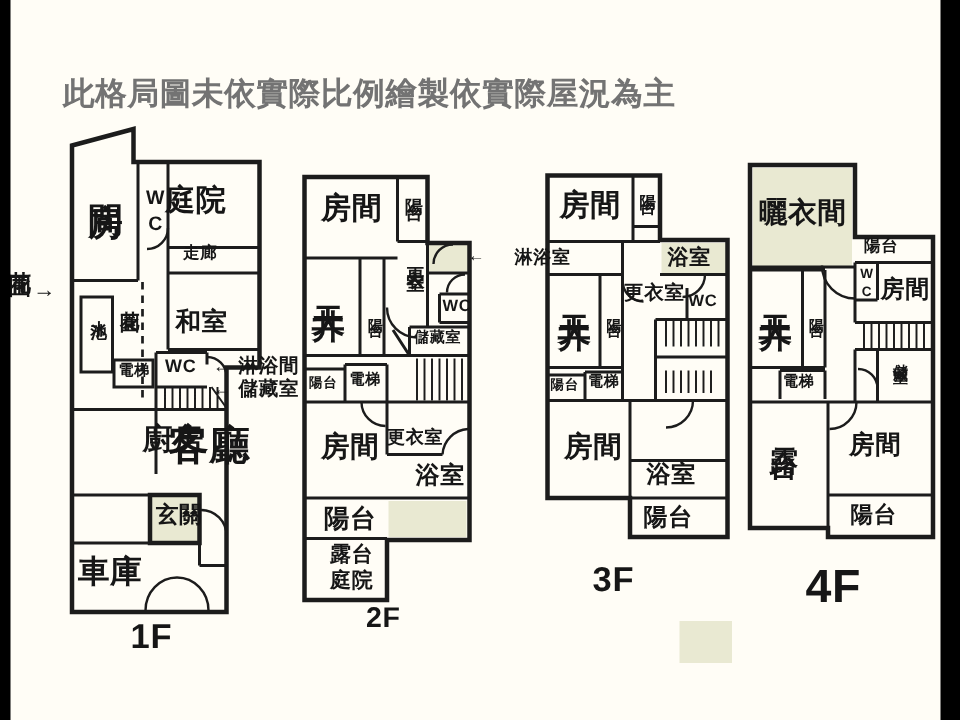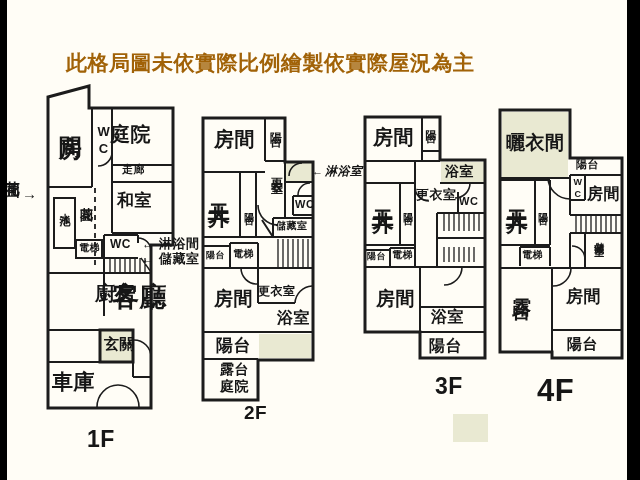--- a/index.html
+++ b/index.html
@@ -3,21 +3,21 @@
 <meta charset="utf-8">
 <style>
   html,body{margin:0;padding:0;}
   .canvas{position:relative;width:640px;height:480px;background:#fffdf6;overflow:hidden;
           font-family:"Liberation Sans","DejaVu Sans",sans-serif;}
   .bar{position:absolute;top:0;height:480px;background:#000;}
   .bar-l{left:0;width:7px;}
   .bar-r{left:627px;width:13px;}
   .lbl{position:absolute;color:#161616;font-weight:700;line-height:1.08;letter-spacing:0.5px;white-space:pre;}
   .v{writing-mode:vertical-rl;text-orientation:upright;letter-spacing:2px;}
-  .title{letter-spacing:0.5px;color:#a16207;margin-left:24px;}
+  .title{letter-spacing:0.5px;color:#737373;}
   svg{position:absolute;left:0;top:0;}
   .ow{fill:none;stroke:#1c1c1c;stroke-width:3;stroke-linejoin:miter;}
   .iw{fill:none;stroke:#1c1c1c;stroke-width:2;}
   .dr{fill:none;stroke:#1c1c1c;stroke-width:1.6;}
   .st{fill:none;stroke:#1c1c1c;stroke-width:1.3;}
   .dash{fill:none;stroke:#1c1c1c;stroke-width:1.8;stroke-dasharray:5 4;}
   .swatch{position:absolute;left:453px;top:414px;width:35px;height:28px;background:#e9e9d2;}
 </style>
 </head>
 <body>
@@ -64,28 +64,28 @@
   </svg>
 
   <div class="lbl title" style="left:42px;top:52px;font-size:21px;">此格局圖未依實際比例繪製依實際屋況為主</div>
 
   <div class="lbl v" style="left:58px;top:116px;font-size:23px;">房間</div>
   <div class="lbl v" style="left:96px;top:124px;font-size:13px;">WC</div>
   <div class="lbl" style="left:110px;top:124px;font-size:20px;">庭院</div>
   <div class="lbl" style="left:122px;top:164px;font-size:11px;">走廊</div>
   <div class="lbl v" style="left:58px;top:204px;font-size:11px;">水池</div>
   <div class="lbl v" style="left:79px;top:197px;font-size:13px;">花園</div>
-  <div class="lbl" style="left:117px;top:192px;font-size:17px;">和室</div>
+  <div class="lbl" style="left:117px;top:206px;font-size:17px;">和室</div>
   <div class="lbl" style="left:110px;top:238px;font-size:12px;">WC</div>
   <div class="lbl" style="left:79px;top:243px;font-size:10px;">電梯</div>
   <div class="lbl" style="left:54px;top:283px;font-size:20px;margin-left:41px;">廚房</div>
   <div class="lbl" style="left:112px;top:283px;font-size:27px;">客廳</div>
   <div class="lbl" style="left:104px;top:336px;font-size:15px;">玄關</div>
   <div class="lbl" style="left:52px;top:371px;font-size:21px;">車庫</div>
-  <div class="lbl" style="left:87px;top:412px;font-size:23px;margin-top:15px;">1F</div>
+  <div class="lbl" style="left:87px;top:412px;font-size:23px;">1F</div>
   <div class="lbl v" style="left:4px;top:169px;font-size:15px;">花圃</div>
   <div class="lbl" style="left:22px;top:186px;font-size:15px;">→</div>
   <div class="lbl" style="left:142px;top:238px;font-size:12px;">←</div>
   <div class="lbl" style="left:159px;top:237px;font-size:13px;">淋浴間</div>
   <div class="lbl" style="left:142px;top:253px;font-size:12px;">←</div>
   <div class="lbl" style="left:159px;top:252px;font-size:13px;">儲藏室</div>
 
   <div class="lbl" style="left:214px;top:129px;font-size:20px;">房間</div>
   <div class="lbl v" style="left:269px;top:123px;font-size:12px;">陽台</div>
   <div class="lbl v" style="left:270px;top:168px;font-size:12px;">更衣室</div>
@@ -96,35 +96,35 @@
   <div class="lbl" style="left:206px;top:251px;font-size:9px;">陽台</div>
   <div class="lbl" style="left:233px;top:249px;font-size:10px;">電梯</div>
   <div class="lbl" style="left:214px;top:289px;font-size:19px;">房間</div>
   <div class="lbl" style="left:258px;top:285px;font-size:12px;">更衣室</div>
   <div class="lbl" style="left:277px;top:309px;font-size:16px;">浴室</div>
   <div class="lbl" style="left:216px;top:337px;font-size:17px;">陽台</div>
   <div class="lbl" style="left:220px;top:362px;font-size:14px;">露台</div>
   <div class="lbl" style="left:220px;top:379px;font-size:14px;">庭院</div>
   <div class="lbl" style="left:244px;top:403px;font-size:19px;">2F</div>
   <div class="lbl" style="left:312px;top:166px;font-size:11px;">←</div>
-  <div class="lbl" style="left:325px;top:165px;font-size:12px;font-style:italic;">淋浴室</div>
+  <div class="lbl" style="left:343px;top:165px;font-size:12px;">淋浴室</div>
 
   <div class="lbl" style="left:373px;top:127px;font-size:20px;">房間</div>
   <div class="lbl v" style="left:424px;top:121px;font-size:11px;">陽台</div>
   <div class="lbl" style="left:445px;top:164px;font-size:14px;">浴室</div>
   <div class="lbl" style="left:416px;top:188px;font-size:13px;">更衣室</div>
   <div class="lbl" style="left:459px;top:196px;font-size:11px;">WC</div>
   <div class="lbl v" style="left:371px;top:192px;font-size:22px;">天井</div>
   <div class="lbl v" style="left:402px;top:205px;font-size:10px;">陽台</div>
   <div class="lbl" style="left:367px;top:252px;font-size:9px;">陽台</div>
   <div class="lbl" style="left:392px;top:250px;font-size:10px;">電梯</div>
   <div class="lbl" style="left:376px;top:289px;font-size:19px;">房間</div>
   <div class="lbl" style="left:431px;top:308px;font-size:16px;">浴室</div>
   <div class="lbl" style="left:429px;top:337px;font-size:16px;">陽台</div>
-  <div class="lbl" style="left:395px;top:374px;font-size:23px;margin-left:40px;">3F</div>
+  <div class="lbl" style="left:395px;top:374px;font-size:23px;">3F</div>
 
   <div class="lbl" style="left:506px;top:133px;font-size:19px;">曬衣間</div>
   <div class="lbl" style="left:576px;top:159px;font-size:11px;">陽台</div>
   <div class="lbl v" style="left:572px;top:177px;font-size:9px;">WC</div>
   <div class="lbl" style="left:587px;top:185px;font-size:16px;">房間</div>
   <div class="lbl v" style="left:505px;top:192px;font-size:22px;">天井</div>
   <div class="lbl v" style="left:537px;top:205px;font-size:10px;">陽台</div>
   <div class="lbl" style="left:522px;top:250px;font-size:10px;">電梯</div>
   <div class="lbl v" style="left:593px;top:234px;font-size:10px;">儲藏室</div>
   <div class="lbl v" style="left:511px;top:283px;font-size:19px;">露台</div>

